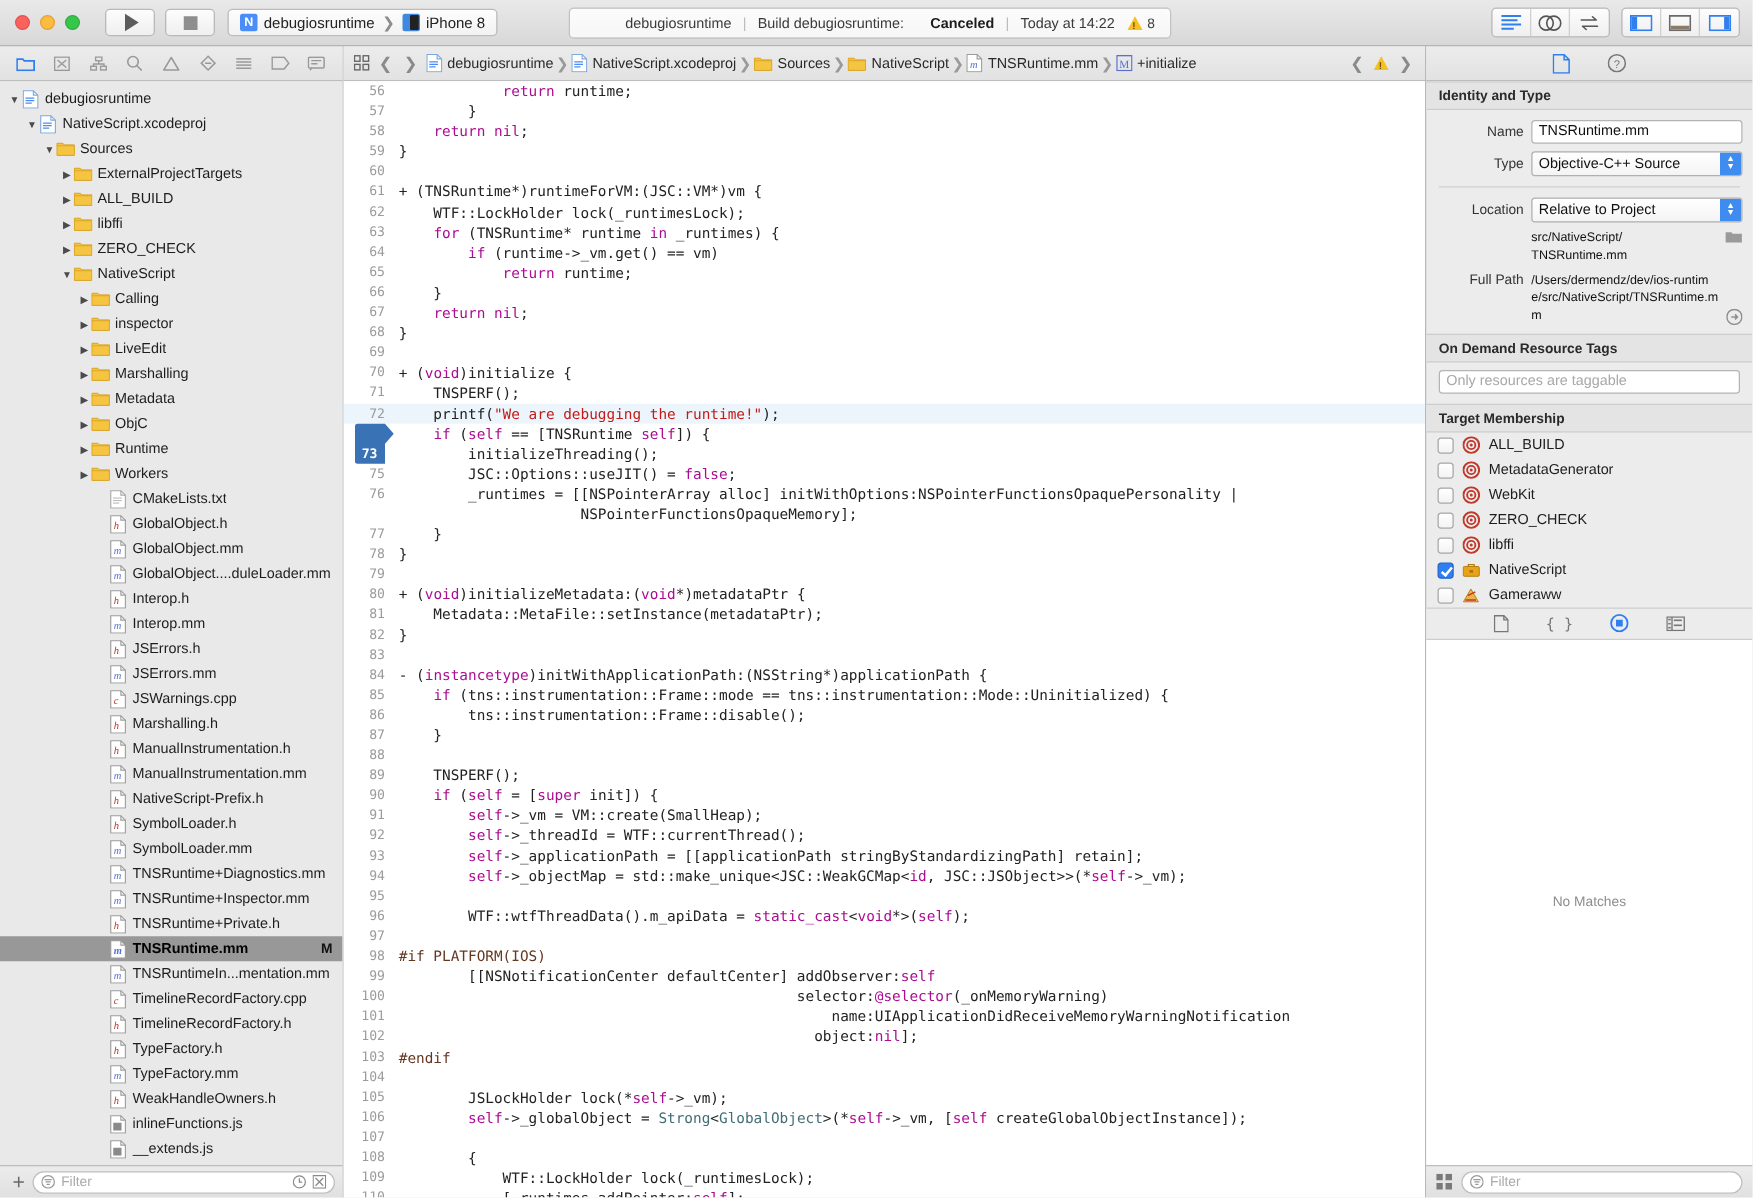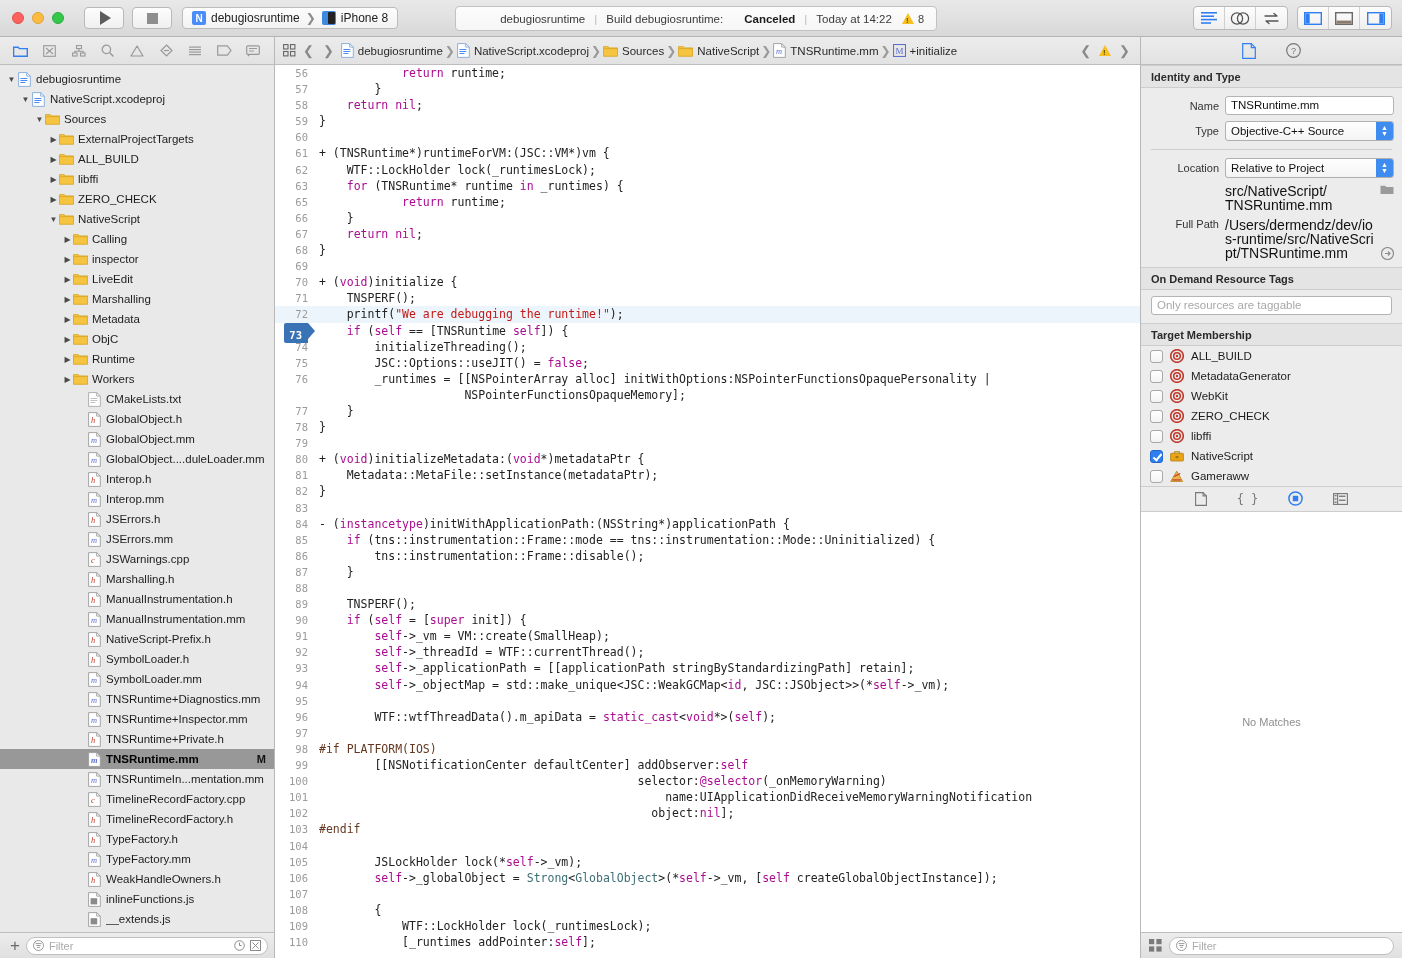--- a/index.html
+++ b/index.html
@@ -155,21 +155,21 @@
   .cline { display:flex; height:16.1px; align-items:flex-start; }
   .cline.hl { background:#edf5fc; }
   .gut {
     width:40px; flex:0 0 40px; text-align:right; padding-right:7px;
     color:#9b9b9b; font-size:10.5px; font-family:"DejaVu Sans Mono", monospace;
     line-height:16.1px; user-select:none;
   }
   .bp { position:relative; }
   .bp .gutinner {
     background:#3a73b5; color:#fff; border-radius:2px 0 0 2px;
-    display:inline-block; padding:4px 6px 0 5px; font-weight:bold; position:relative;text-align:center;
+    display:inline-block; padding:16px 6px 0 5px; font-weight:bold; position:relative;text-align:center;
   }
   .bp .gutinner:after{
     content:""; position:absolute; right:-7px; top:0;
     border-left:7px solid #3a73b5;
     border-top:8px solid transparent; border-bottom:8px solid transparent;
   }
   .ctext { white-space:pre; line-height:16.1px; padding-left:4px; color:#222; }
 
   .kw   { color:#aa0d91; }
   .str  { color:#c41a16; }
@@ -204,21 +204,21 @@
   .sel-ctl {
     flex:1; height:20px; background:linear-gradient(#fff,#f4f4f4);
     border:1px solid #b0b0b0; border-radius:3px; display:flex; align-items:center;
     padding:0 5px; font-size:11.5px; color:#111; position:relative; overflow:hidden;
   }
   .stepbtn {
     position:absolute; right:0; top:0; width:17px; height:100%;
     background:#3f8cf0; display:flex; flex-direction:column;
     align-items:center; justify-content:center; color:#fff; font-size:7px; line-height:6px;
   }
-  .pathtxt { font-size:14px; color:#111; line-height:14px; flex:1; word-break:break-all; }
+  .pathtxt { font-size:10px; color:#111; line-height:14px; flex:1; word-break:break-all; }
   .hrline { height:1px; background:#cfcfcf; margin:5px 10px; }
 
   .tmrow { display:flex; align-items:center; gap:7px; height:20px; padding-left:9px; }
   .cbx {
     width:13px;height:13px;border:1px solid #a8a8a8;border-radius:3px;
     background:linear-gradient(#fff,#f3f3f3); flex:0 0 13px;
   }
   .cbx.on { background:#2f7ff0; border-color:#2166cc; position:relative; }
   .cbx.on:after {
     content:""; position:absolute; left:4px; top:1px; width:3px; height:7px;
@@ -1005,20 +1005,24 @@
             <div class="gut">61</div>
             <div class="ctext"><span class="ident">+ (TNSRuntime*)runtimeForVM:(JSC::VM*)vm {</span></div>
           </div>
           <div class="cline">
             <div class="gut">62</div>
             <div class="ctext"><span class="ident">    WTF::LockHolder lock(_runtimesLock);</span></div>
           </div>
           <div class="cline">
             <div class="gut">63</div>
             <div class="ctext"><span class="ident">    </span><span class="kw">for</span><span class="ident"> (TNSRuntime* runtime </span><span class="kw">in</span><span class="ident"> _runtimes) {</span></div>
+          </div>
+          <div class="cline">
+            <div class="gut">64</div>
+            <div class="ctext"><span class="ident">        </span><span class="kw">if</span><span class="ident"> (runtime-&gt;_vm.get() == vm)</span></div>
           </div>
           <div class="cline">
             <div class="gut">65</div>
             <div class="ctext"><span class="ident">            </span><span class="kw">return</span><span class="ident"> runtime;</span></div>
           </div>
           <div class="cline">
             <div class="gut">66</div>
             <div class="ctext"><span class="ident">    }</span></div>
           </div>
           <div class="cline">

